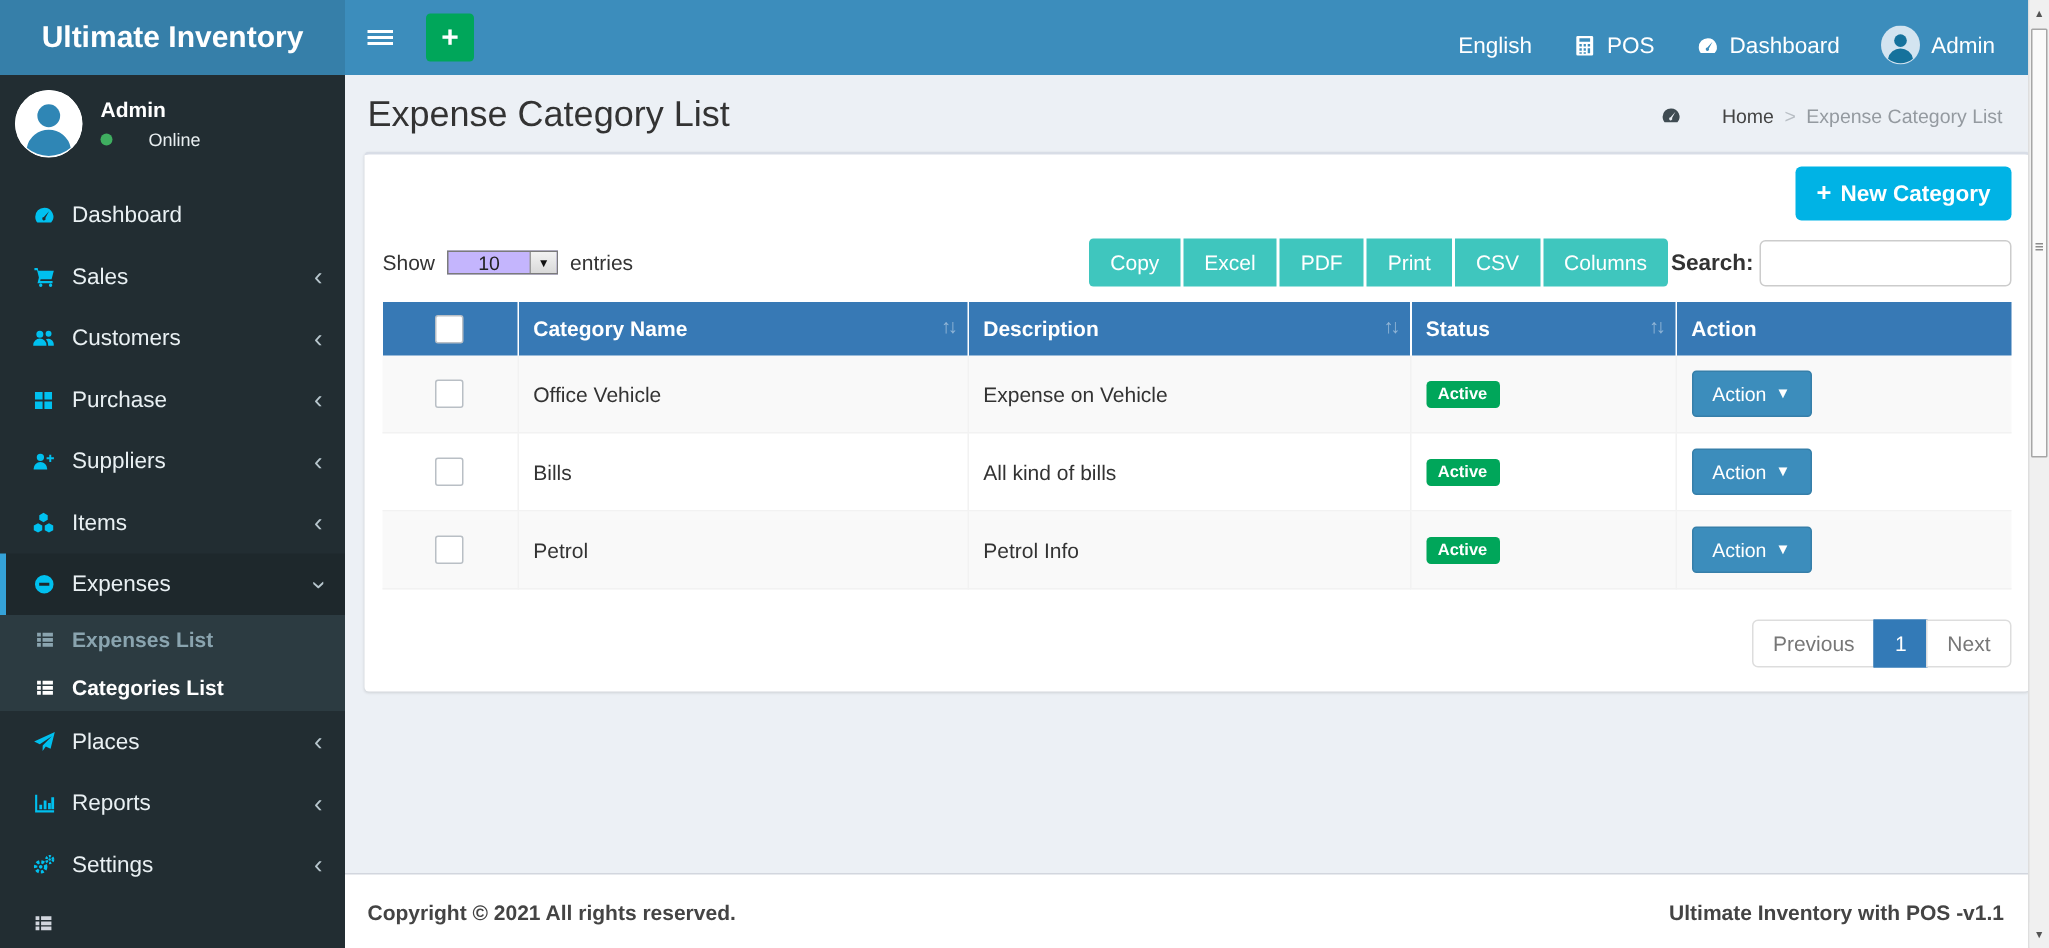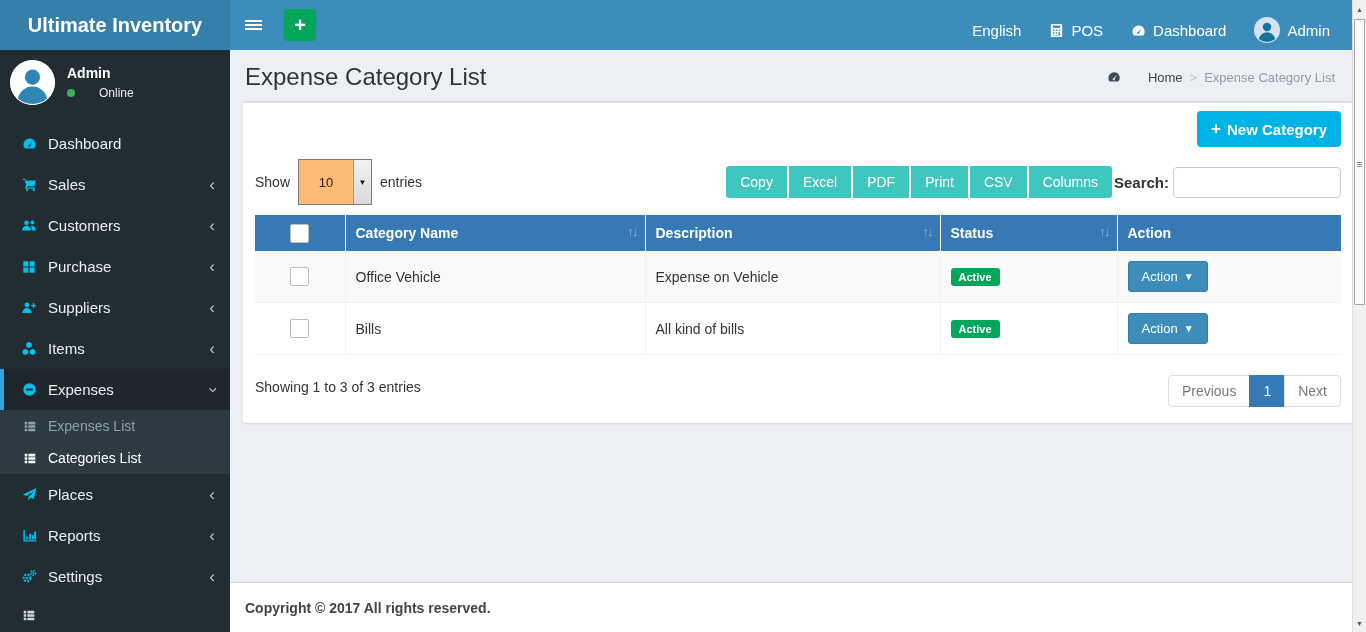--- a/index.html
+++ b/index.html
@@ -29,21 +29,21 @@
   .user-status { color:#e8eef0; font-size:12px; display:flex; align-items:center; gap:24px; }
   .dot { width:8px; height:8px; border-radius:50%; background:#3fae60; display:inline-block; }
   .menu { list-style:none; margin-top:8px; }
   .menu-item { display:flex; align-items:center; padding:12px 15px; color:#e9f0f3; font-size:15px;
                border-left:4px solid transparent; cursor:pointer; }
   .menu-item .m-ico { width:20px; margin-right:9px; color:#00c0ef; display:flex; justify-content:center; }
   .menu-item .chev { margin-left:auto; color:#b8c7ce; font-size:17px; line-height:10px; }
   .chev-down { display:inline-block; transform:rotate(-90deg); }
   .menu-item.active { background:#1e282c; border-left-color:#35a2d8; }
   .submenu { list-style:none; background:#2c3b41; }
-  .submenu-item { display:flex; align-items:center; padding:8px 15px 8px 21px; font-size:14px; color:#8aa4af; cursor:pointer; }
+  .submenu-item { display:flex; align-items:center; padding:8px 15px 8px 21px; font-size:14px; color:#8aa4af; cursor:pointer;font-weight:bold; }
   .submenu-item .m-ico { width:18px; margin-right:9px; color:#8aa4af; display:flex; justify-content:center; }
   .submenu-item.active { color:#fff; }
   .submenu-item.active .m-ico { color:#fff; }
 
   
   .content-wrapper { position:fixed; top:50px; left:230px; right:0; bottom:50px; background:#ecf0f5; overflow:hidden; }
   .content-header { padding:13px 15px 10px 15px; display:flex; align-items:center;border-radius:20px; }
   .page-title { font-size:24px; font-weight:normal; color:#333; }
   .breadcrumb { margin-left:auto; margin-right:16px; font-size:13px; color:#444; display:flex; align-items:center; gap:7px; }
   .breadcrumb .ico { color:#3f4b52; }
@@ -53,21 +53,21 @@
 
   .box { margin:0 13px; background:#fff; border-radius:3px; border-top:2px solid #d8dde6;
          box-shadow:0 1px 2px rgba(0,0,0,.12); padding:8px 12px 16px 12px; }
   .box-row-top { display:flex; justify-content:flex-end; }
   .btn-new { background:#00b3e5; color:#fff; border:none; border-radius:4px; font-size:15px; font-weight:bold;
              padding:8px 14px; display:flex; align-items:center; gap:6px; cursor:pointer; }
   .btn-new .plus { font-size:17px; font-weight:bold; }
 
   .controls { display:flex; align-items:center; margin-top:12px; }
   .show-label, .entries-label { font-size:14px; color:#333; }
-  .fake-select { display:flex; width:74px; height:46px; border:1px solid #7b7b7b; background:#fdba74; margin:0 8px; cursor:pointer; }
+  .fake-select { display:flex; width:74px; height:16px; border:1px solid #7b7b7b; background:#c4b5fd; margin:0 8px; cursor:pointer; }
   .fake-select .val { flex:1; display:flex; align-items:center; justify-content:center; font-size:13px; color:#222; }
   .fake-select .arrow { width:18px; border-left:1px solid #9a9a9a; background:linear-gradient(#f2f2f2,#d9d9d9);
                         display:flex; align-items:center; justify-content:center; font-size:8px; color:#111; }
   .dt-buttons { display:flex; margin-left:auto; }
   .dt-btn { background:#3fc6be; color:#fff; border:none; font-size:14px; padding:8px 14px; margin-left:2px; cursor:pointer; }
   .dt-btn:first-child { border-radius:3px 0 0 3px; margin-left:14px; }
   .dt-btn:last-child { border-radius:0 3px 3px 0; }
   .search-label { font-size:15px; font-weight:bold; color:#333; margin-left:2px; }
   .search-input { width:168px; height:31px; margin-left:4px; border:1px solid #ccc; border-radius:4px; padding:0 8px; font-size:14px; outline:none; }
 
@@ -396,36 +396,50 @@
           <td>Bills</td>
           <td>All kind of bills</td>
           <td><span class="badge-active">Active</span></td>
           <td>
             <button class="btn-action">
               <span>Action</span>
               <span class="caret">▼</span>
             </button>
           </td>
         </tr>
+        <tr>
+          <td style="text-align:center;">
+              <div class="cb"></div>
+            </td>
+          <td>Petrol</td>
+          <td>Petrol Info</td>
+          <td><span class="badge-active">Active</span></td>
+          <td>
+            <button class="btn-action">
+              <span>Action</span>
+              <span class="caret">▼</span>
+            </button>
+          </td>
+        </tr>
       </tbody>
     </table>
 
     <div class="table-footer">
-      <div class="summary">Showing 1 to 3 of 3 entries</div>
       <div class="pagination">
         <div class="page-btn first">Previous</div>
         <div class="page-btn current">1</div>
         <div class="page-btn last">Next</div>
       </div>
     </div>
   </div>
 </div>
 
 <footer class="main-footer">
-  <span class="footer-left">Copyright © 2017 All rights reserved.</span>
+  <span class="footer-left">Copyright © 2021 All rights reserved.</span>
+  <span class="footer-right">Ultimate Inventory with POS -v1.1</span>
 </footer>
 
 <div class="os-scrollbar">
   <div class="sb-btn sb-up">▲</div>
   <div class="sb-thumb">
     <div class="sb-grip">
         <i></i>
         <i></i>
         <i></i>
       </div>

